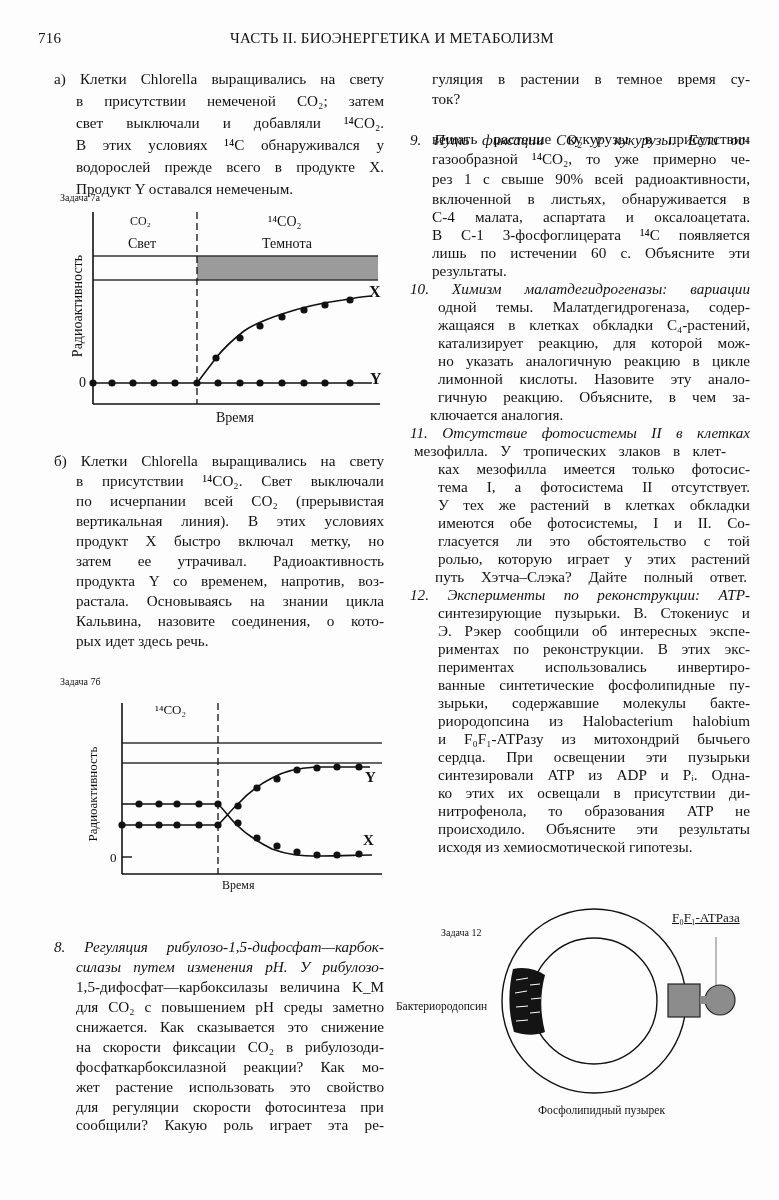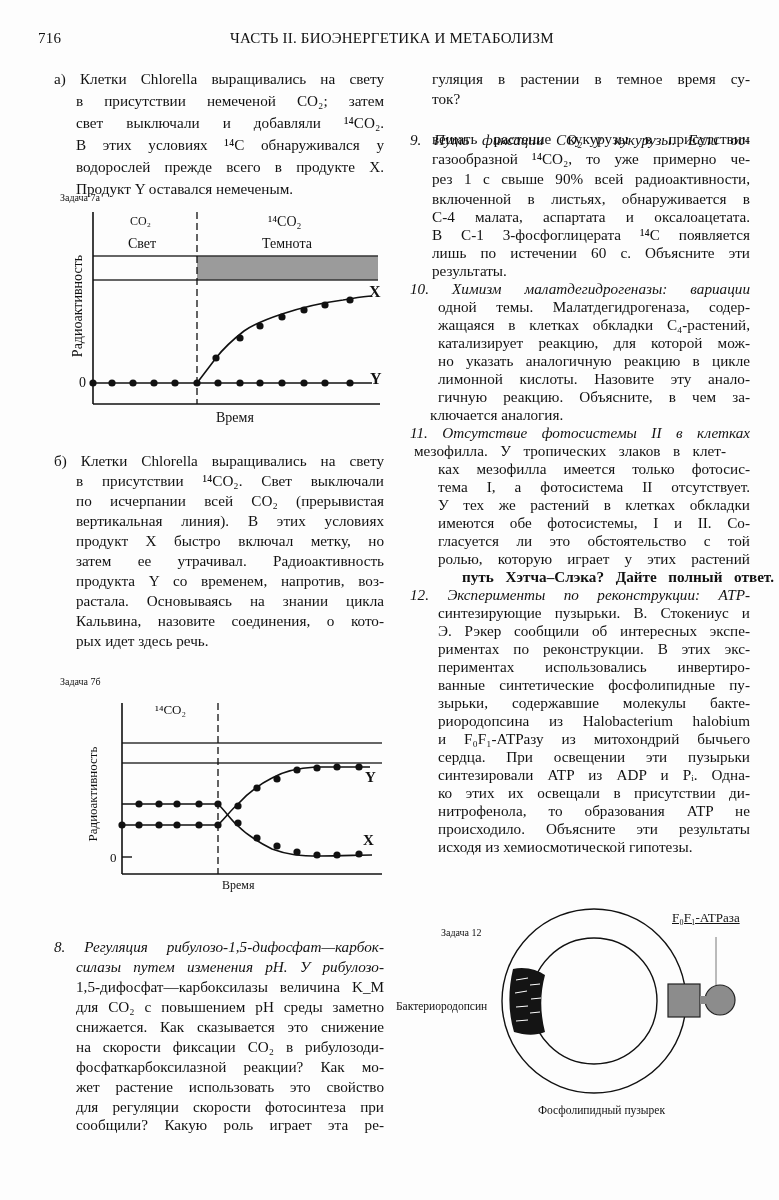--- a/index.html
+++ b/index.html
@@ -175,21 +175,21 @@
   <div class="line" style="left:430px;top:406px;">ключается аналогия.</div>
 
   <div class="line just it" style="left:410px;top:424px;width:340px;">11. Отсутствие фотосистемы II в клетках</div>
   <div class="line just" style="left:414px;top:442px;width:312px;">мезофилла. У тропических злаков в клет-</div>
   <div class="line just" style="left:438px;top:460px;width:312px;">ках мезофилла имеется только фотосис-</div>
   <div class="line just" style="left:438px;top:478px;width:312px;">тема I, а фотосистема II отсутствует.</div>
   <div class="line just" style="left:438px;top:496px;width:312px;">У тех же растений в клетках обкладки</div>
   <div class="line just" style="left:438px;top:514px;width:312px;">имеются обе фотосистемы, I и II. Со-</div>
   <div class="line just" style="left:438px;top:532px;width:312px;">гласуется ли это обстоятельство с той</div>
   <div class="line just" style="left:438px;top:550px;width:312px;">ролью, которую играет у этих растений</div>
-  <div class="line just" style="left:462px;top:568px;width:312px;font-weight:bold;">путь Хэтча–Слэка? Дайте полный ответ.</div>
+  <div class="line just" style="left:435px;top:568px;width:312px;">путь Хэтча–Слэка? Дайте полный ответ.</div>
 
   <div class="line just it" style="left:410px;top:586px;width:340px;">12. Эксперименты по реконструкции: ATP-</div>
   <div class="line just" style="left:438px;top:604px;width:312px;">синтезирующие пузырьки. В. Стокениус и</div>
   <div class="line just" style="left:438px;top:622px;width:312px;">Э. Рэкер сообщили об интересных экспе-</div>
   <div class="line just" style="left:438px;top:640px;width:312px;">риментах по реконструкции. В этих экс-</div>
   <div class="line just" style="left:438px;top:658px;width:312px;">периментах использовались инвертиро-</div>
   <div class="line just" style="left:438px;top:676px;width:312px;">ванные синтетические фосфолипидные пу-</div>
   <div class="line just" style="left:438px;top:694px;width:312px;">зырьки, содержавшие молекулы бакте-</div>
   <div class="line just" style="left:438px;top:712px;width:312px;">риородопсина из Halobacterium halobium</div>
   <div class="line just" style="left:438px;top:730px;width:312px;">и F₀F₁-ATPазу из митохондрий бычьего</div>

